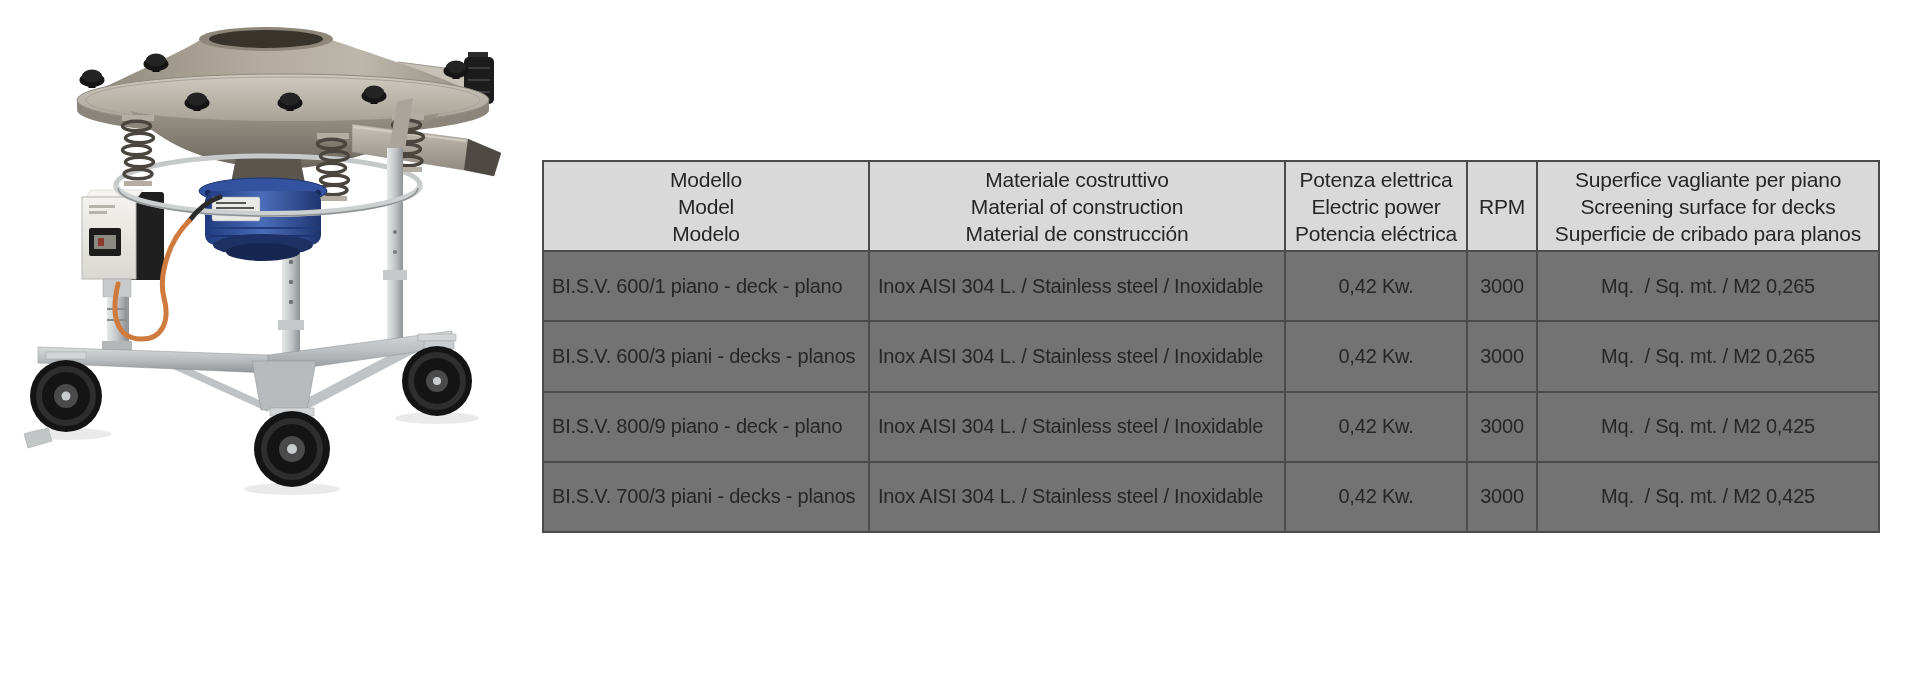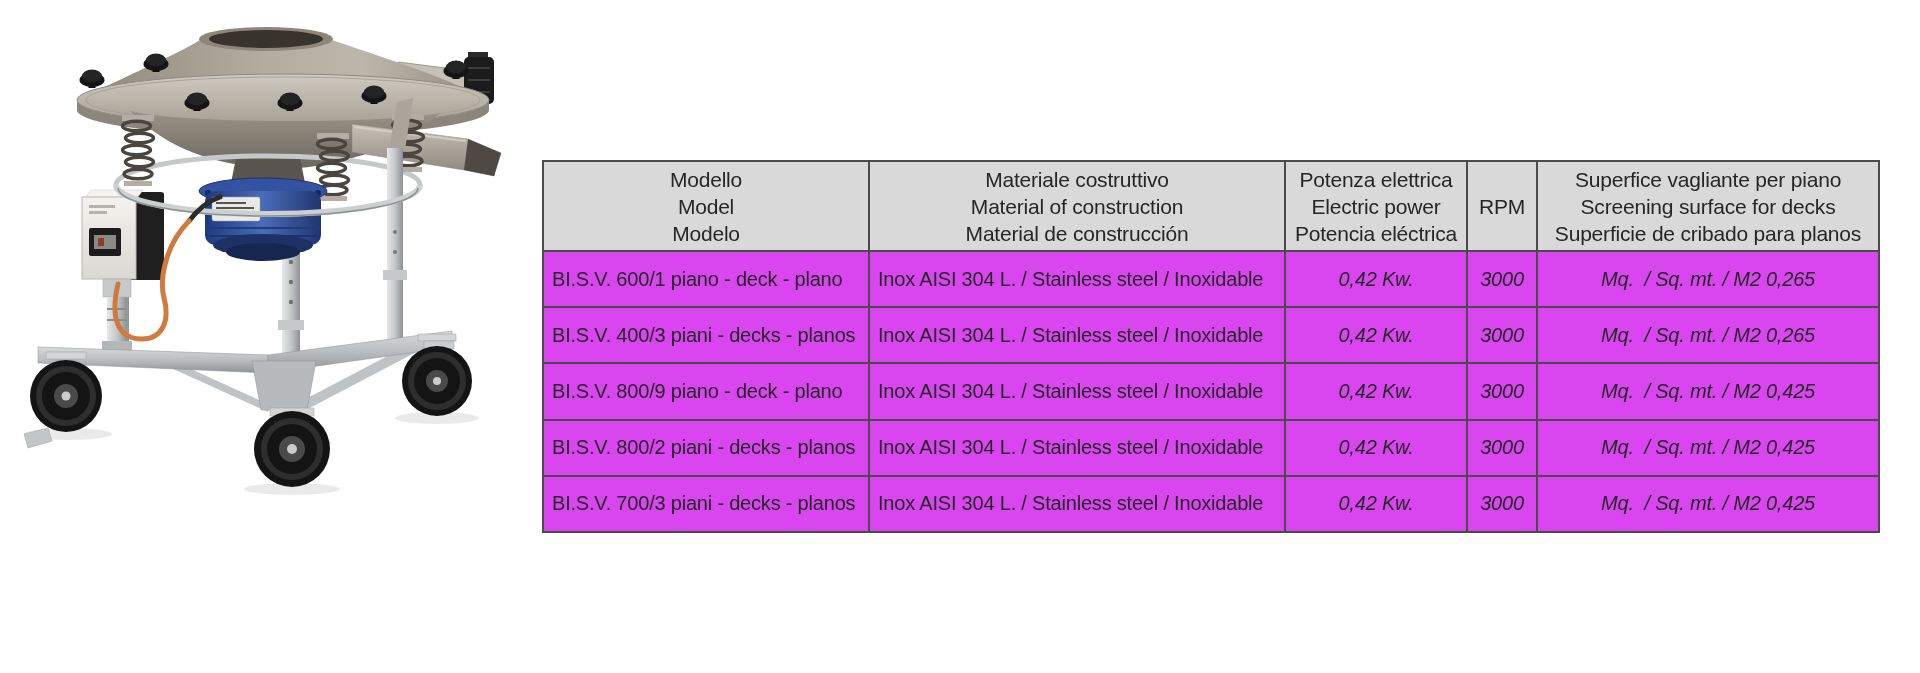--- a/index.html
+++ b/index.html
@@ -16,22 +16,22 @@
     border-collapse:collapse;table-layout:fixed;border-radius:8px;
   }
   .spec th,.spec td{
     border:2px solid var(--border);color:var(--text);
     vertical-align:middle;letter-spacing:-0.2px;overflow:hidden;
   }
   .spec th{
     background:var(--header-bg);font-weight:normal;font-size:21px;line-height:27px;
     text-align:center;white-space:pre-line;height:84px;padding:2px 4px;
   }
-  .spec td{font-size:20px;height:45px;white-space:pre;background:#d946ef;}
-  .spec td.a-center{text-align:center;font-style:italic;}
+  .spec td{font-size:20px;height:45px;white-space:pre;background:#737373;}
+  .spec td.a-center{text-align:center;}
   .spec td.a-left{text-align:left;padding-left:8px;}
   col.w0{width:326px;} col.w1{width:416px;} col.w2{width:182px;} col.w3{width:70px;} col.w4{width:342px;}
 </style>
 </head>
 <body>
 
 <figure class="machine">
   <svg viewBox="0 0 520 520" width="520" height="520">
     <defs>
       <linearGradient id="gCone" x1="0" y1="0" x2="1" y2="0">
@@ -311,41 +311,34 @@
   </thead>
   <tbody>
       <tr>
         <td class="c0 a-left">BI.S.V. 600/1 piano - deck - plano</td>
         <td class="c1 a-left">Inox AISI 304 L. / Stainless steel / Inoxidable</td>
         <td class="c2 a-center">0,42 Kw.</td>
         <td class="c3 a-center">3000</td>
         <td class="c4 a-center">Mq.  / Sq. mt. / M2 0,265</td>
       </tr>
       <tr>
-        <td class="c0 a-left">BI.S.V. 400/3 piani - decks - planos</td>
+        <td class="c0 a-left">BI.S.V. 600/3 piani - decks - planos</td>
         <td class="c1 a-left">Inox AISI 304 L. / Stainless steel / Inoxidable</td>
         <td class="c2 a-center">0,42 Kw.</td>
         <td class="c3 a-center">3000</td>
         <td class="c4 a-center">Mq.  / Sq. mt. / M2 0,265</td>
       </tr>
       <tr>
         <td class="c0 a-left">BI.S.V. 800/9 piano - deck - plano</td>
         <td class="c1 a-left">Inox AISI 304 L. / Stainless steel / Inoxidable</td>
         <td class="c2 a-center">0,42 Kw.</td>
         <td class="c3 a-center">3000</td>
         <td class="c4 a-center">Mq.  / Sq. mt. / M2 0,425</td>
       </tr>
       <tr>
-        <td class="c0 a-left">BI.S.V. 800/2 piani - decks - planos</td>
-        <td class="c1 a-left">Inox AISI 304 L. / Stainless steel / Inoxidable</td>
-        <td class="c2 a-center">0,42 Kw.</td>
-        <td class="c3 a-center">3000</td>
-        <td class="c4 a-center">Mq.  / Sq. mt. / M2 0,425</td>
-      </tr>
-      <tr>
         <td class="c0 a-left">BI.S.V. 700/3 piani - decks - planos</td>
         <td class="c1 a-left">Inox AISI 304 L. / Stainless steel / Inoxidable</td>
         <td class="c2 a-center">0,42 Kw.</td>
         <td class="c3 a-center">3000</td>
         <td class="c4 a-center">Mq.  / Sq. mt. / M2 0,425</td>
       </tr>
     </tbody>
 </table>
 
 </body></html>

